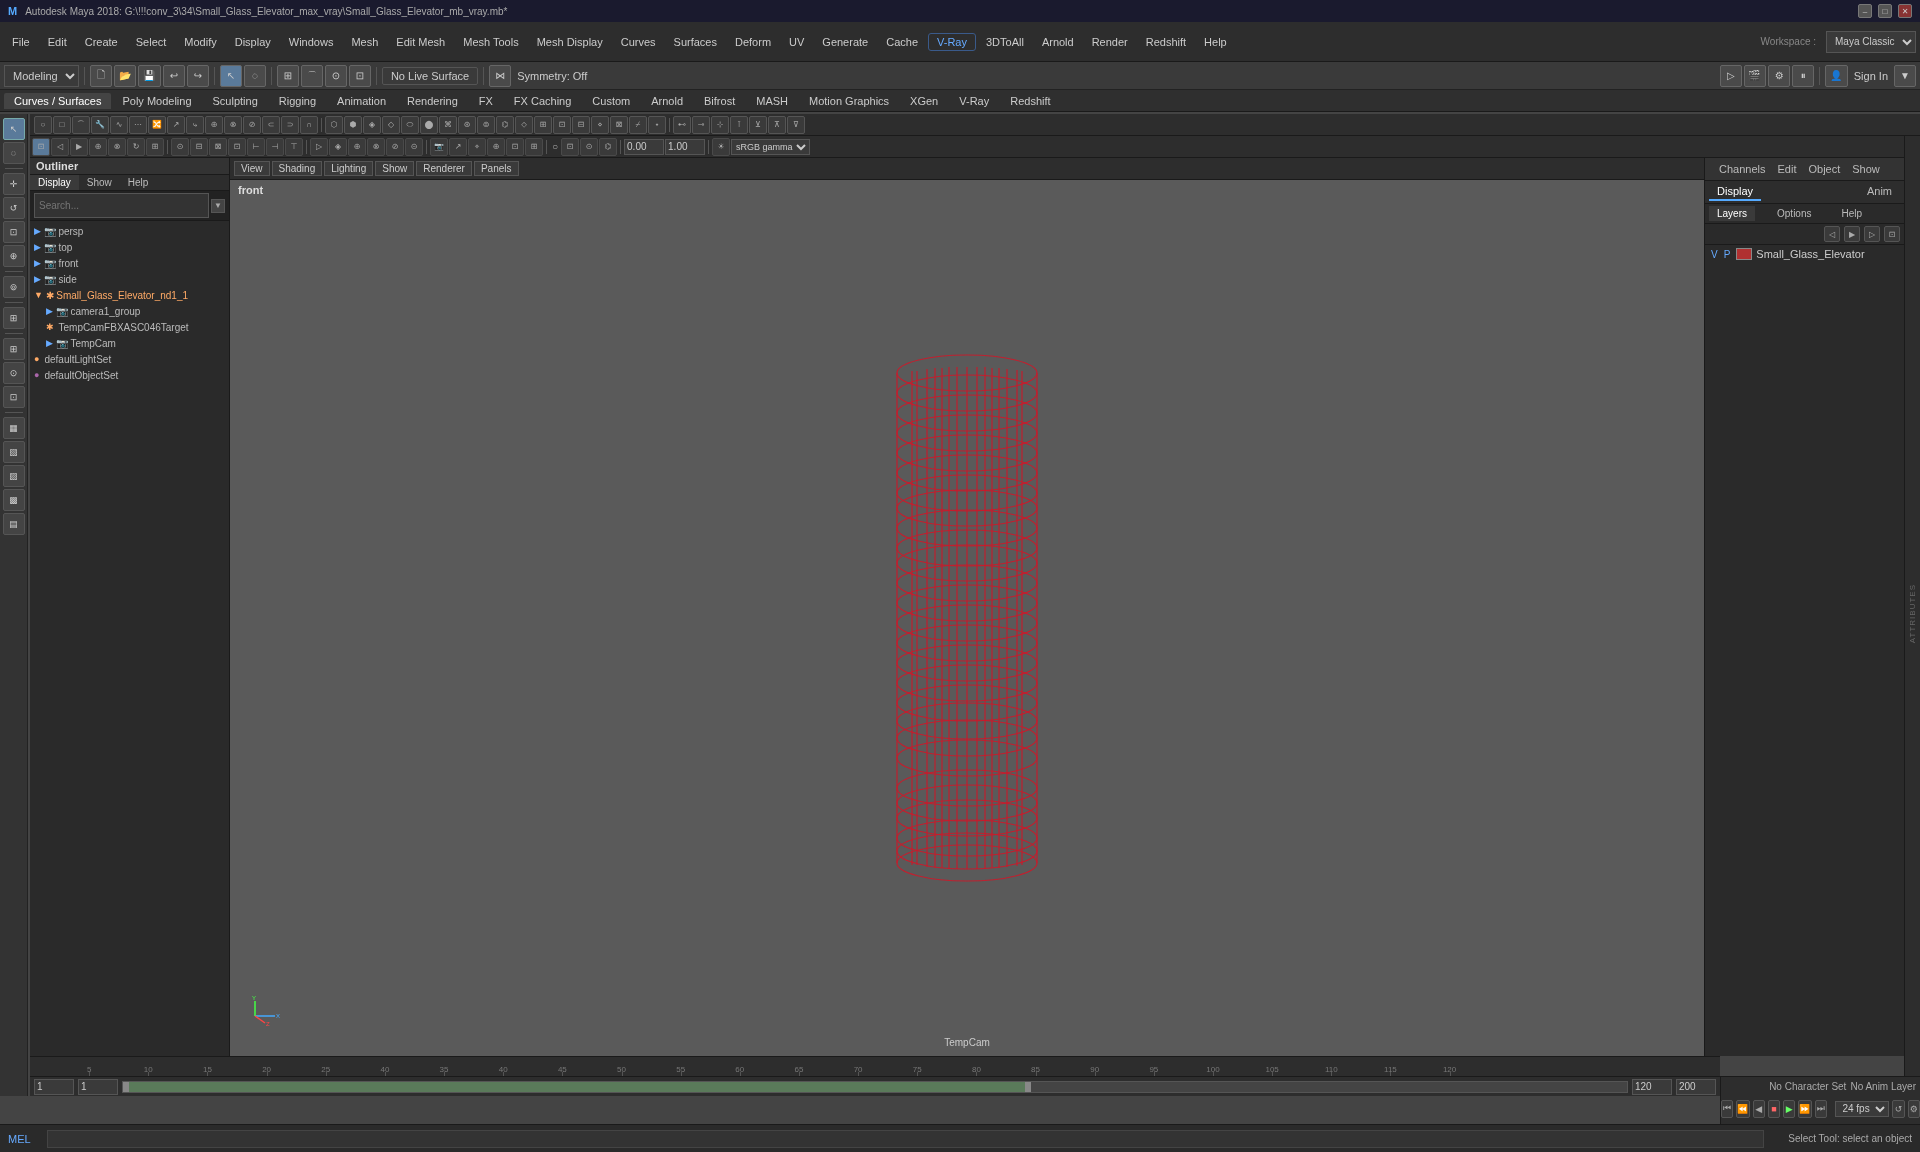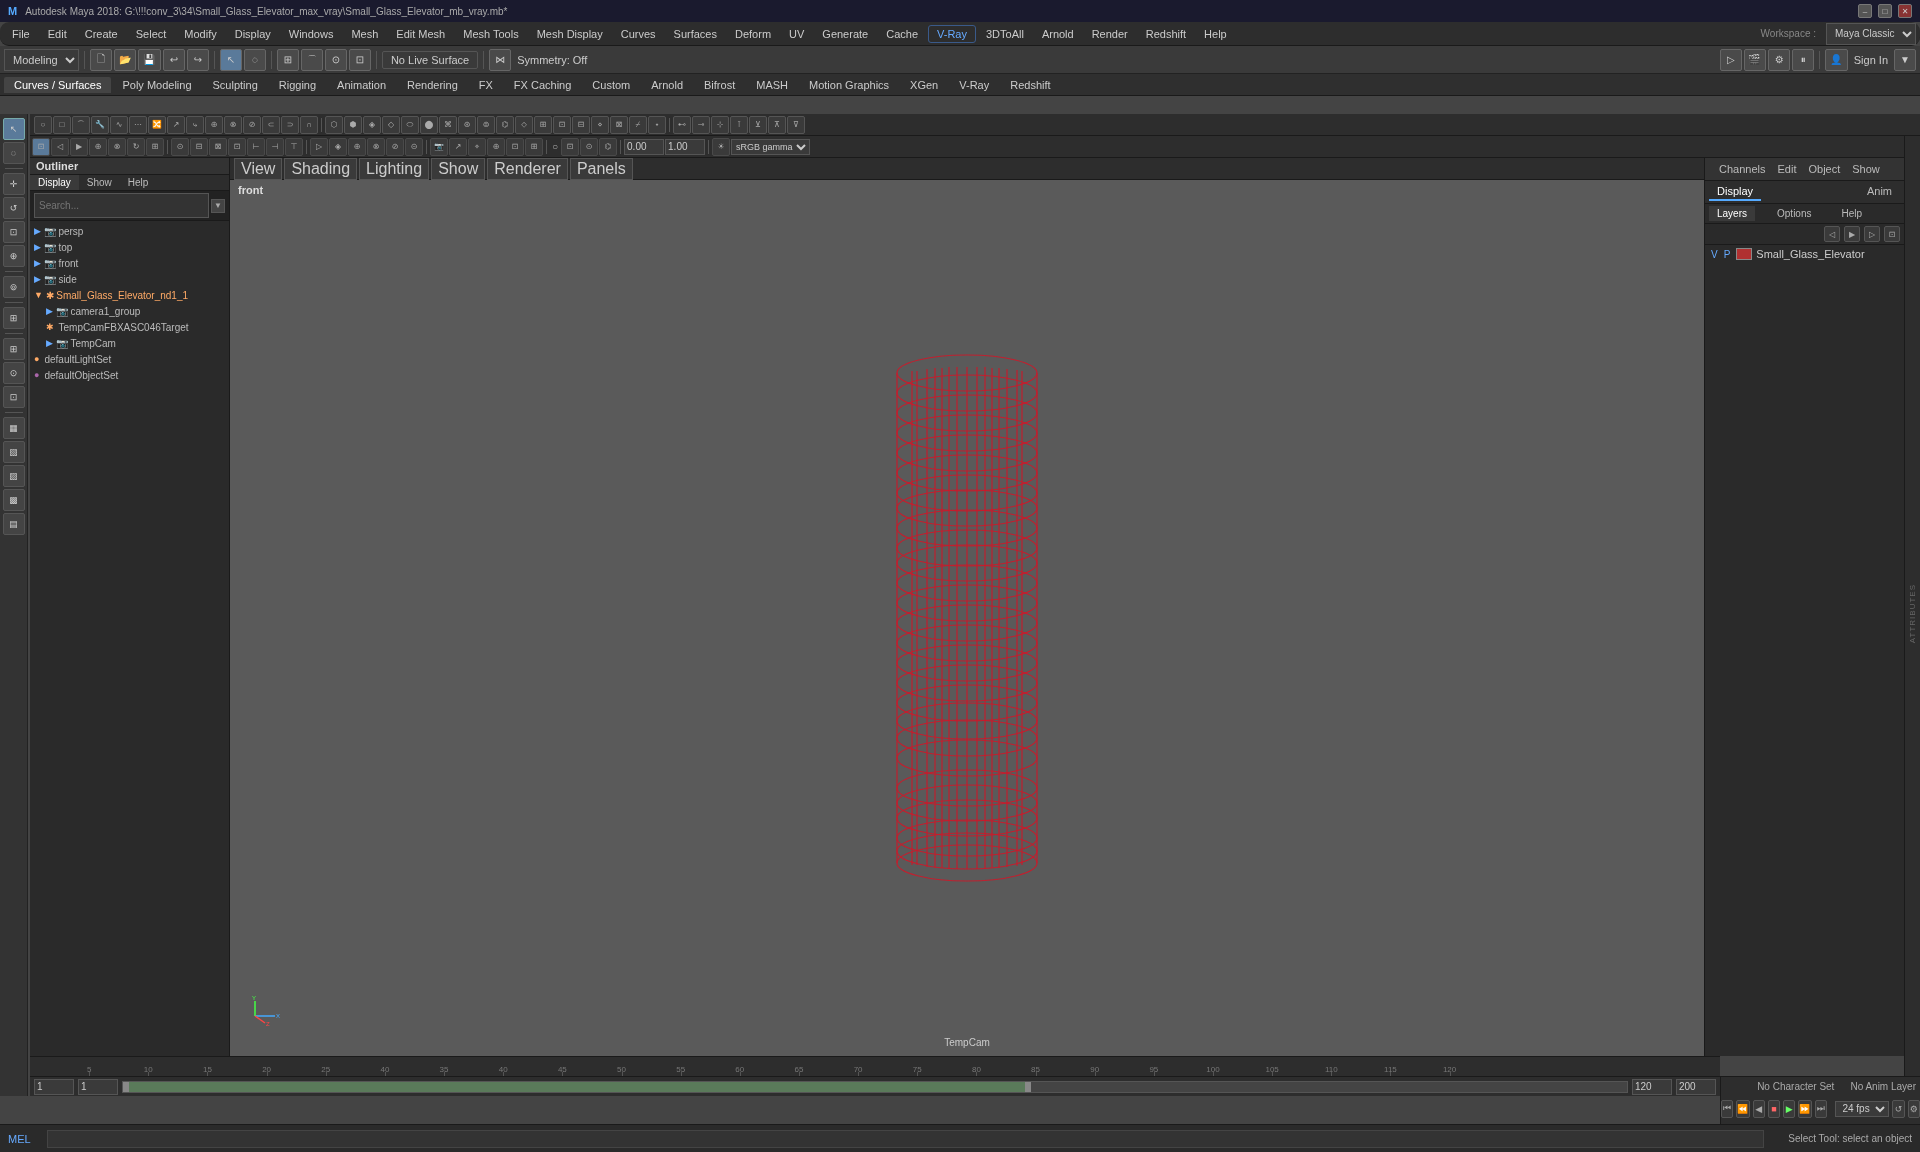--- a/index.html
+++ b/index.html
@@ -33,28 +33,27 @@
       border: 1px solid #777;
       border-radius: 2px;
       cursor: pointer;
       display: flex; align-items: center; justify-content: center;
       font-size: 8px; color: #ccc;
     }
 
     
     #menubar {
       width: 100%;
-      height: 24px;
+      height: 40px;
       background: #2d2d2d;
       display: flex;
       align-items: center;
       padding: 0 4px;
       gap: 2px;
       border-bottom: 1px solid #1a1a1a;
-      border-radius: 9px;
     }
     .menu-item {
       padding: 2px 8px;
       color: #ccc;
       cursor: pointer;
       font-size: 11px;
       border-radius: 2px;
     }
 
     
@@ -270,21 +269,21 @@
       align-items: center;
       padding: 0 4px;
       gap: 2px;
       border-bottom: 1px solid #1a1a1a;
     }
     .vt-btn {
       padding: 1px 6px;
       background: #3a3a3a;
       border: 1px solid #555;
       color: #ccc;
-      font-size: 16px;
+      font-size: 10px;
       cursor: pointer;
       border-radius: 0;
     }
     #viewport-canvas {
       flex: 1;
       background: #5a5a5a;
       position: relative;
       overflow: hidden;
     }
     #viewport-label {
@@ -528,21 +527,21 @@
       position: absolute;
       bottom: 56px;
       right: 0;
       width: 200px;
       height: 20px;
       background: #2d2d2d;
       display: flex;
       align-items: center;
       justify-content: flex-end;
       padding: 0 4px;
-      gap: 16px;
+      gap: 4px;
       border-left: 1px solid #1a1a1a;
       border-top: 1px solid #1a1a1a;
     }
     .fi-item { color: #aaa; font-size: 10px; }
 
     
     .axis-icon {
       position: absolute;
       bottom: 30px;
       left: 20px;

